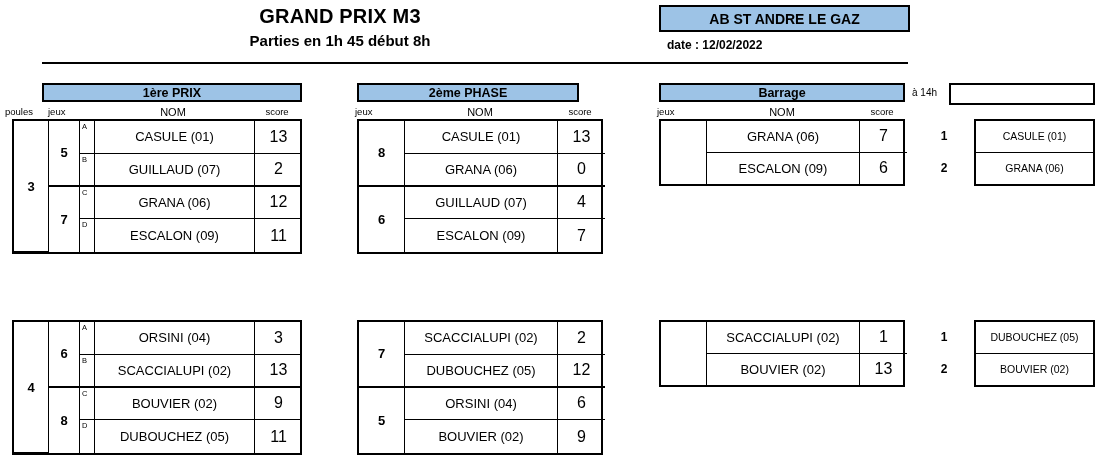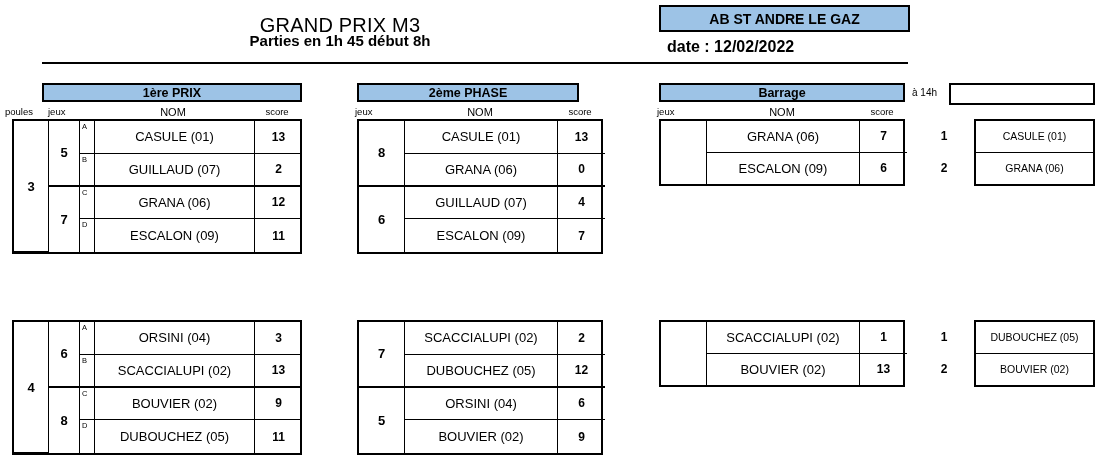--- a/index.html
+++ b/index.html
@@ -18,23 +18,22 @@
     overflow: hidden;
   }
 
   
   #main-title {
     position: absolute;
     left: 0; top: 5px;
     width: 680px;
     text-align: center;
     font-size: 20px;
-    font-weight: normal;
+    font-weight: bold;
     letter-spacing: 0.2px;
-    margin-top: 9px;
   }
   #sub-title {
     position: absolute;
     left: 0; top: 32px;
     width: 680px;
     text-align: center;
     font-size: 15px;
     font-weight: bold;
   }
   #club-box {
@@ -45,21 +44,21 @@
     border: 2px solid #000;
     display: flex;
     align-items: center;
     justify-content: center;
     font-size: 14px;
     font-weight: bold;
   }
   #date-line {
     position: absolute;
     left: 667px; top: 38px;
-    font-size: 16px;
+    font-size: 12px;
     font-weight: bold;
   }
   #top-rule {
     position: absolute;
     left: 42px; top: 62px;
     width: 866px; height: 0;
     border-top: 2px solid #000;
   }
 
   
@@ -96,21 +95,21 @@
     align-items: center;
     justify-content: center;
     font-size: 12.5px;
     overflow: hidden;
     white-space: nowrap;
   }
   .cell.last-col { border-right: none; }
   .cell.last-row { border-bottom: none; }
   .cell.thick-bottom { border-bottom: 2px solid #000; }
   .cell.name { font-size: 13px; }
-  .cell.score { font-weight: bold; font-size: 12px; }
+  .cell.score { font-weight: normal; font-size: 16px; }
   .cell.jeux { font-weight: bold; font-size: 13px; }
   .cell.poule { font-weight: bold; font-size: 13px; }
   .cell.letter { font-size: 7.5px; align-items: flex-start; padding-top: 1px; justify-content: flex-start; padding-left: 2px; }
 
   
   .a14h {
     position: absolute;
     font-size: 10px;
   }
   .empty-box {

